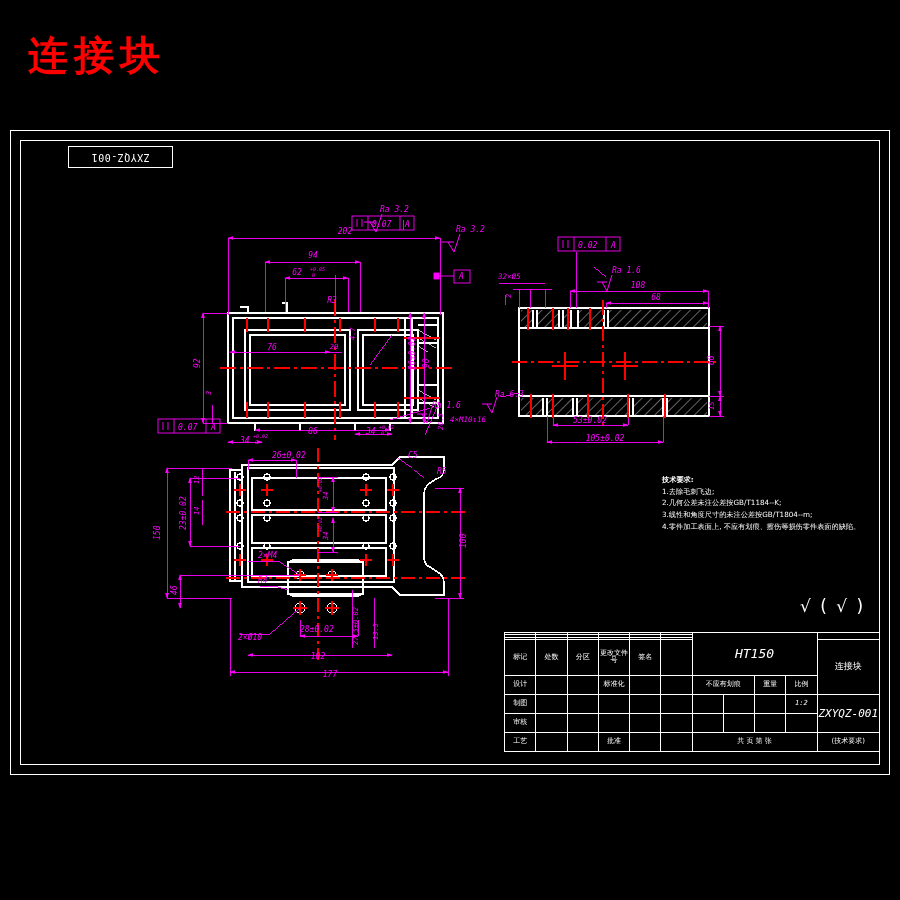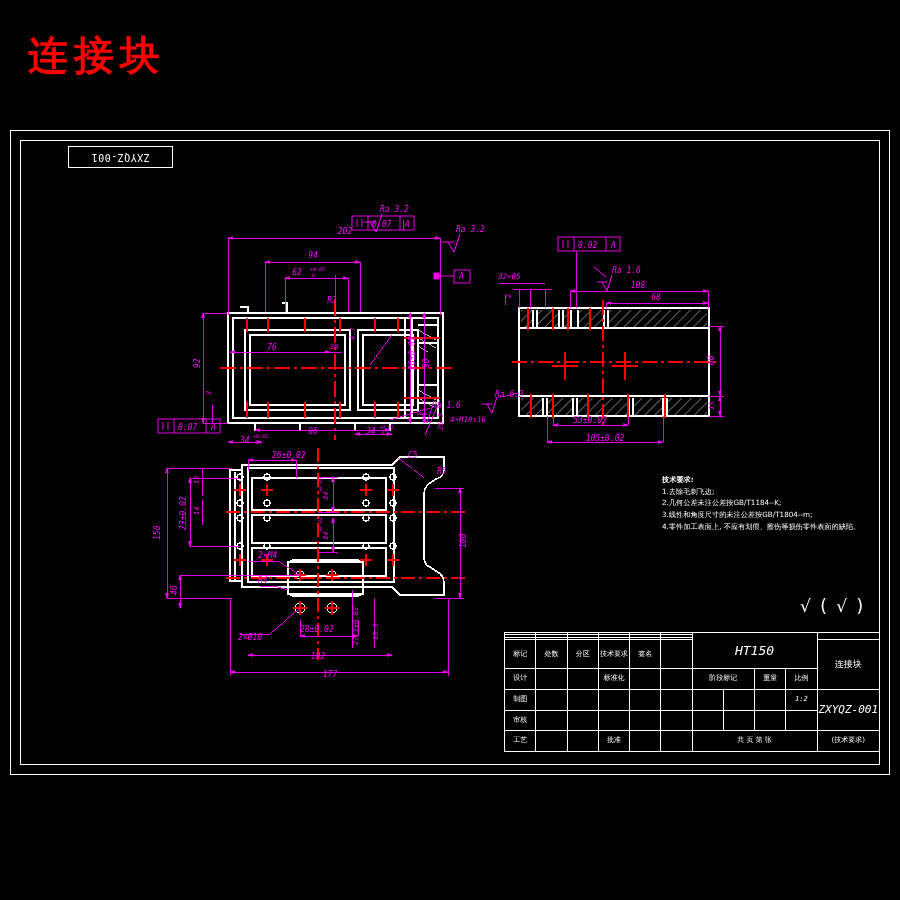--- a/index.html
+++ b/index.html
@@ -498,33 +498,33 @@
         <td class="blank"></td>
         <td class="blank"></td>
         <td class="blank"></td>
         <td class="blank"></td>
         <td class="blank"></td>
       </tr>
       <tr>
         <td>标记</td>
         <td>处数</td>
         <td>分区</td>
-        <td>技术要求</td>
+        <td>更改文件号</td>
         <td>签名</td>
         <td class="blank"></td>
         <td class="name" rowspan="2" colspan="2">连接块</td>
       </tr>
       <tr>
         <td>设计</td>
         <td class="blank"></td>
         <td class="blank"></td>
         <td>标准化</td>
         <td class="blank"></td>
         <td class="blank"></td>
-        <td colspan="2">阶段标记</td>
+        <td colspan="2">不应有划痕</td>
         <td>重量</td>
         <td>比例</td>
       </tr>
       <tr>
         <td>制图</td>
         <td class="blank"></td>
         <td class="blank"></td>
         <td class="blank"></td>
         <td class="blank"></td>
         <td class="blank"></td>

